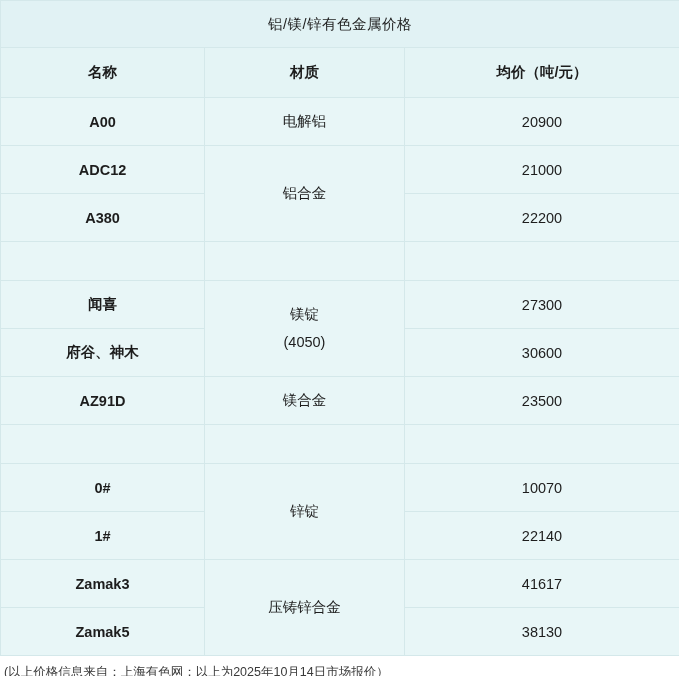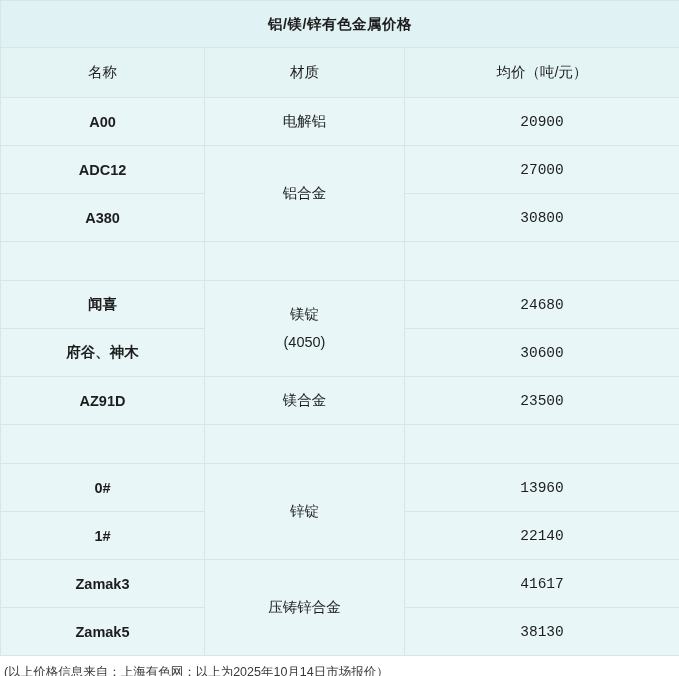--- a/index.html
+++ b/index.html
@@ -27,44 +27,43 @@
     border: 1px solid #d4e8ea;
     text-align: center;
     vertical-align: middle;
     background: #e8f6f7;
     color: #1d1d1d;
     font-size: 14.5px;
   }
   .title-cell {
     height: 44px;
     font-size: 17px;
-    font-weight: bold;
+    font-weight: normal;
     letter-spacing: 0.5px;
     background: #e1f2f4 !important;
     color: #141414;
   }
   .head-cell {
     height: 47px;
     font-size: 15px;
-    font-weight: normal;
+    font-weight: bold;
     background: #e4f4f5 !important;
   }
   .name-cell {
     font-weight: bold;
     font-size: 15px;
   }
   .mat-cell {
     font-weight: normal;
     font-size: 14.5px;
     line-height: 1.9;
     margin-left: 24px;
   }
   .price-cell {
     font-size: 14.5px;
-    font-family: Liberation Mono, monospace;
   }
   .data-row td {
     height: 45px;
   }
   .spacer-row td {
     height: 36px;
     border-left: 1px solid #d4e8ea;
     border-right: 1px solid #d4e8ea;
     border-top: 1px solid #d4e8ea;
     border-bottom: 1px solid #d4e8ea;
@@ -102,40 +101,40 @@
 
       <tr class="data-row">
         <td class="name-cell">A00</td>
         <td class="mat-cell" rowspan="1">电解铝</td>
         <td class="price-cell">20900</td>
       </tr>
 
       <tr class="data-row">
         <td class="name-cell">ADC12</td>
         <td class="mat-cell" rowspan="2">铝合金</td>
-        <td class="price-cell">27000</td>
+        <td class="price-cell">21000</td>
       </tr>
       <tr class="data-row">
         <td class="name-cell">A380</td>
-        <td class="price-cell">30800</td>
+        <td class="price-cell">22200</td>
       </tr>
 
       <tr class="spacer-row">
         <td></td>
         <td></td>
         <td></td>
       </tr>
 
       <tr class="data-row">
         <td class="name-cell">闻喜</td>
         <td class="mat-cell" rowspan="2">
           <div>镁锭</div>
           <div>(4050)</div>
         </td>
-        <td class="price-cell">24680</td>
+        <td class="price-cell">27300</td>
       </tr>
       <tr class="data-row">
         <td class="name-cell">府谷、神木</td>
         <td class="price-cell">30600</td>
       </tr>
 
       <tr class="data-row">
         <td class="name-cell">AZ91D</td>
         <td class="mat-cell">镁合金</td>
         <td class="price-cell">23500</td>
@@ -143,21 +142,21 @@
 
       <tr class="spacer-row">
         <td></td>
         <td></td>
         <td></td>
       </tr>
 
       <tr class="data-row">
         <td class="name-cell">0#</td>
         <td class="mat-cell" rowspan="2">锌锭</td>
-        <td class="price-cell">13960</td>
+        <td class="price-cell">10070</td>
       </tr>
       <tr class="data-row">
         <td class="name-cell">1#</td>
         <td class="price-cell">22140</td>
       </tr>
 
       <tr class="data-row">
         <td class="name-cell">Zamak3</td>
         <td class="mat-cell" rowspan="2">压铸锌合金</td>
         <td class="price-cell">41617</td>

